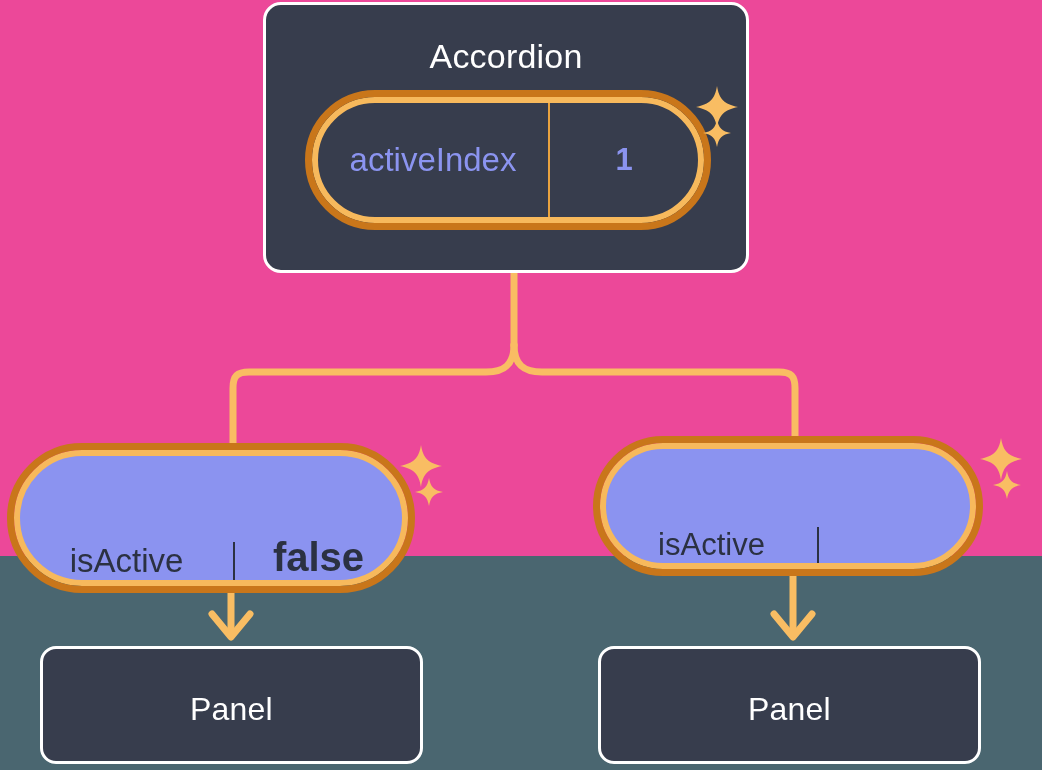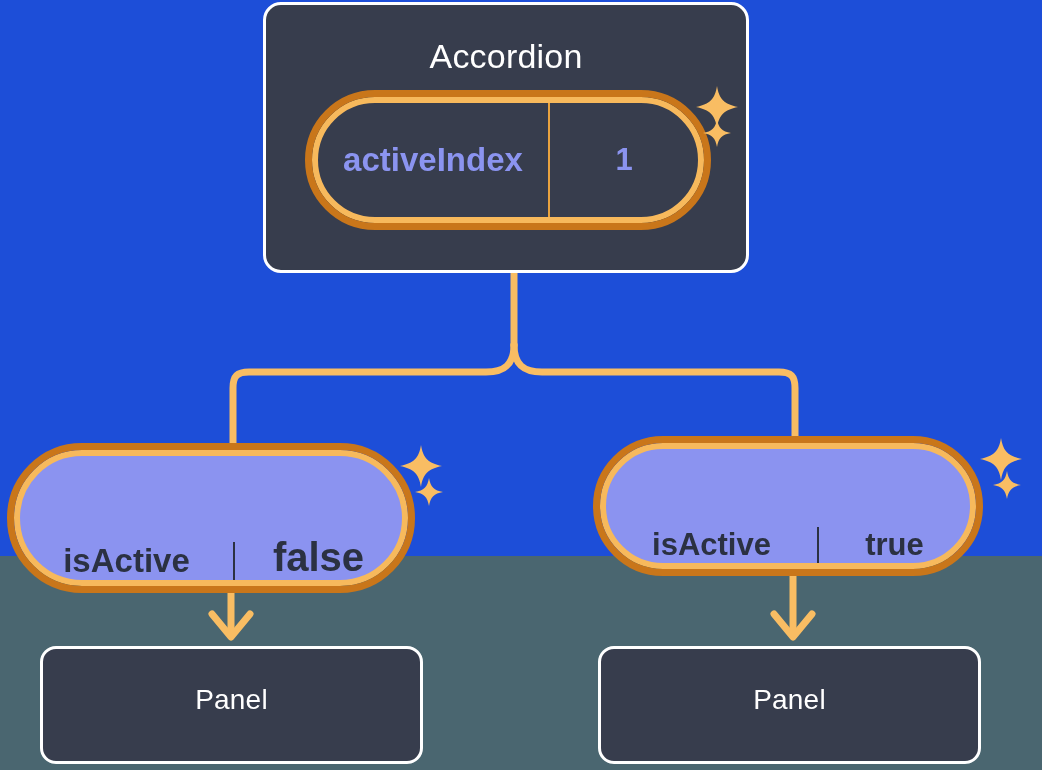--- a/index.html
+++ b/index.html
@@ -11,21 +11,21 @@
     width: 1042px;
     height: 770px;
     background: #4a6670;
     font-family: "Liberation Sans", sans-serif;
     overflow: hidden;
   }
   #stage {
     position: relative;
     width: 1042px;
     height: 556px;
-    background: #1d4ed8;
+    background: #ec4899;
   }
   svg.edges {
     position: absolute;
     left: 0;
     top: 0;
     width: 1042px;
     height: 770px;
     pointer-events: none;
   }
 
@@ -58,21 +58,21 @@
   #card-accordion .card-title { top: 32px; }
 
   .card-panel {
     top: 646px;
     width: 383px;
     height: 118px;
     border-radius: 16px;
   }
   #card-panel-left  { left: 40px; }
   #card-panel-right { left: 598px; }
-  .card-panel .card-title { top: 35px; font-size: 28px; }
+  .card-panel .card-title { top: 42px; font-size: 32px; }
 
   
   .pill-wrap {
     position: absolute;
   }
   .pill {
     position: relative;
     display: flex;
     align-items: stretch;
     box-sizing: border-box;
@@ -83,21 +83,21 @@
     background: #373d4d;
     overflow: hidden;
   }
   .pill-cell {
     display: flex;
     align-items: center;
     justify-content: center;
     box-sizing: border-box;
     white-space: nowrap;
   }
-  .pill-key  { font-weight: 700; }
+  .pill-key  { font-weight: 400; }
   .pill-val  { font-weight: 700; }
 
   
   #pill-active-index-wrap { left: 312px; top: 97px; }
   #pill-active-index { width: 392px; height: 126px; }
   #pill-active-index .pill-key {
     width: 232px;
     color: #8b94f0;
     font-size: 33px;
     border-right: 2px solid #e9a33f;
@@ -207,21 +207,20 @@
     <path d="M15 1 C16.5 10, 20 13.5, 29 15 C20 16.5, 16.5 20, 15 29 C13.5 20, 10 16.5, 1 15 C10 13.5, 13.5 10, 15 1 Z" fill="#f9bd63"></path>
   </svg>
 
   <div class="card card-panel" id="card-panel-left">
     <div class="card-title">Panel</div>
   </div>
 
   <div class="pill-wrap" id="pill-is-active-true-wrap">
     <div class="pill pill-lav" id="pill-is-active-true">
       <div class="pill-cell pill-key">isActive</div>
-      <div class="pill-cell pill-val">true</div>
     </div>
   </div>
 
   <svg class="sparkle" style="left:978px; top:436px;" width="46" height="46" viewBox="0 0 46 46" aria-hidden="true">
     <path d="M23 2 C25 15, 30 20, 44 23 C30 26, 25 31, 23 44 C21 31, 16 26, 2 23 C16 20, 21 15, 23 2 Z" fill="#f9bd63"></path>
   </svg>
   <svg class="sparkle" style="left:992px; top:470px;" width="30" height="30" viewBox="0 0 30 30" aria-hidden="true">
     <path d="M15 1 C16.5 10, 20 13.5, 29 15 C20 16.5, 16.5 20, 15 29 C13.5 20, 10 16.5, 1 15 C10 13.5, 13.5 10, 15 1 Z" fill="#f9bd63"></path>
   </svg>
 

